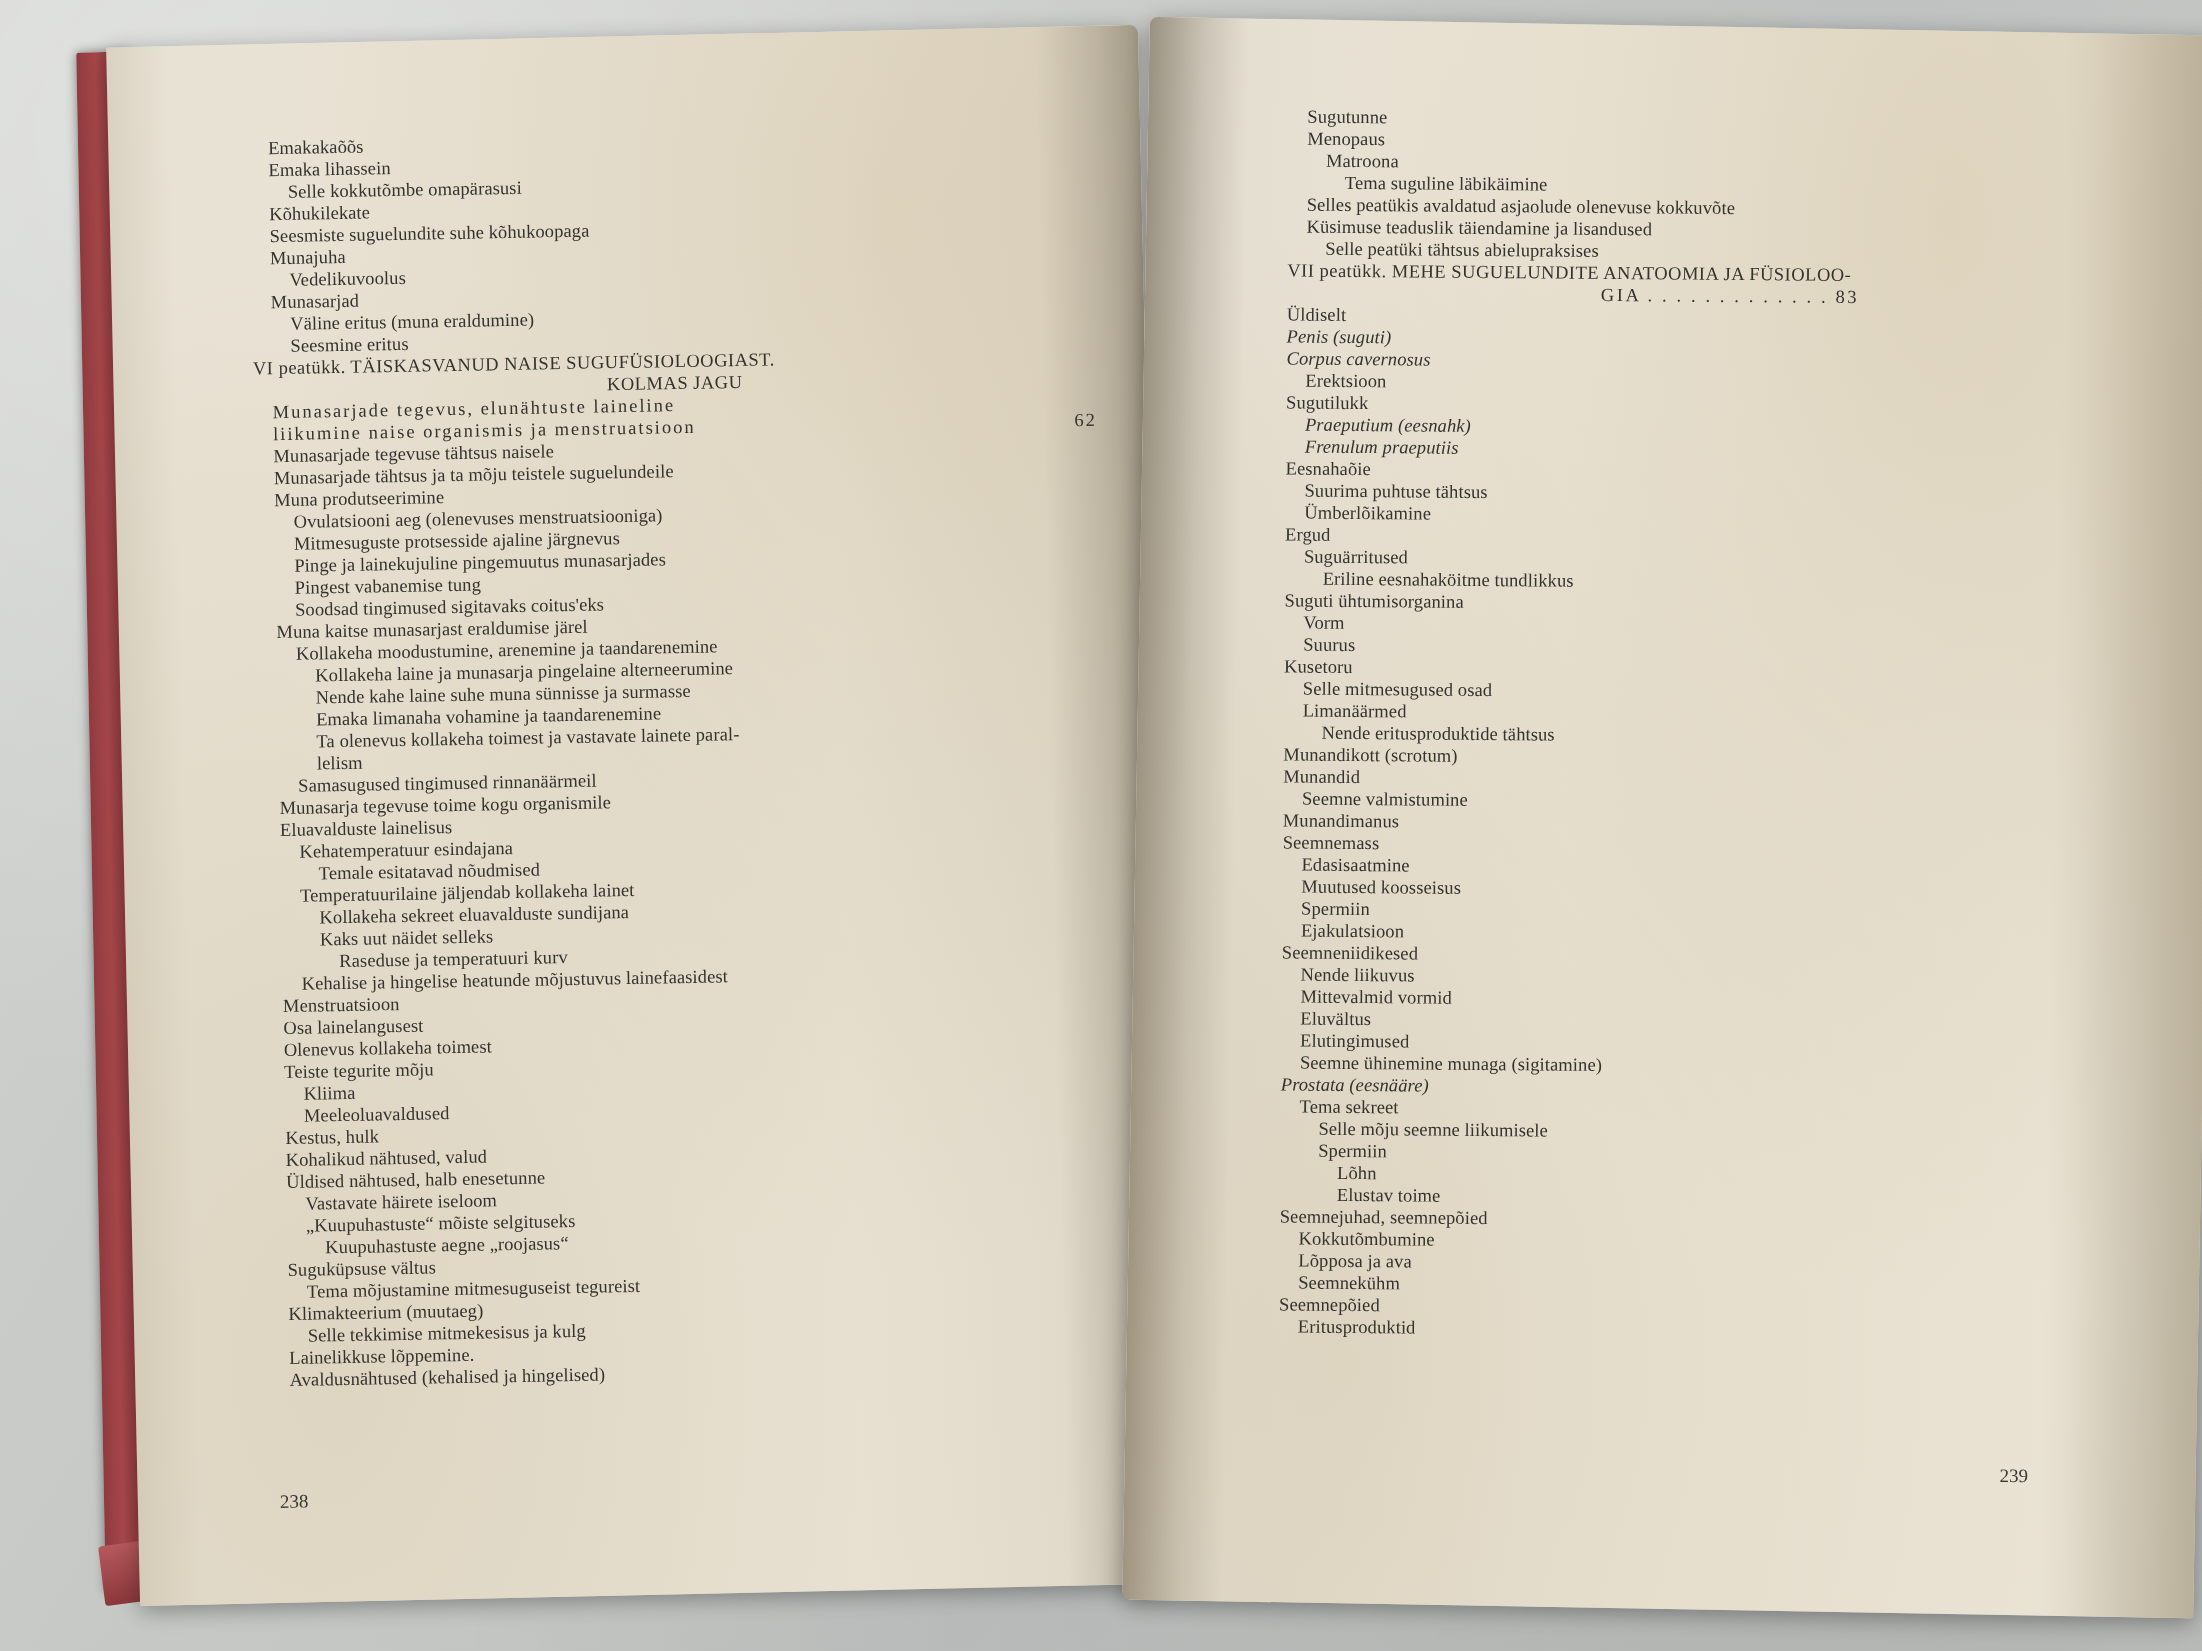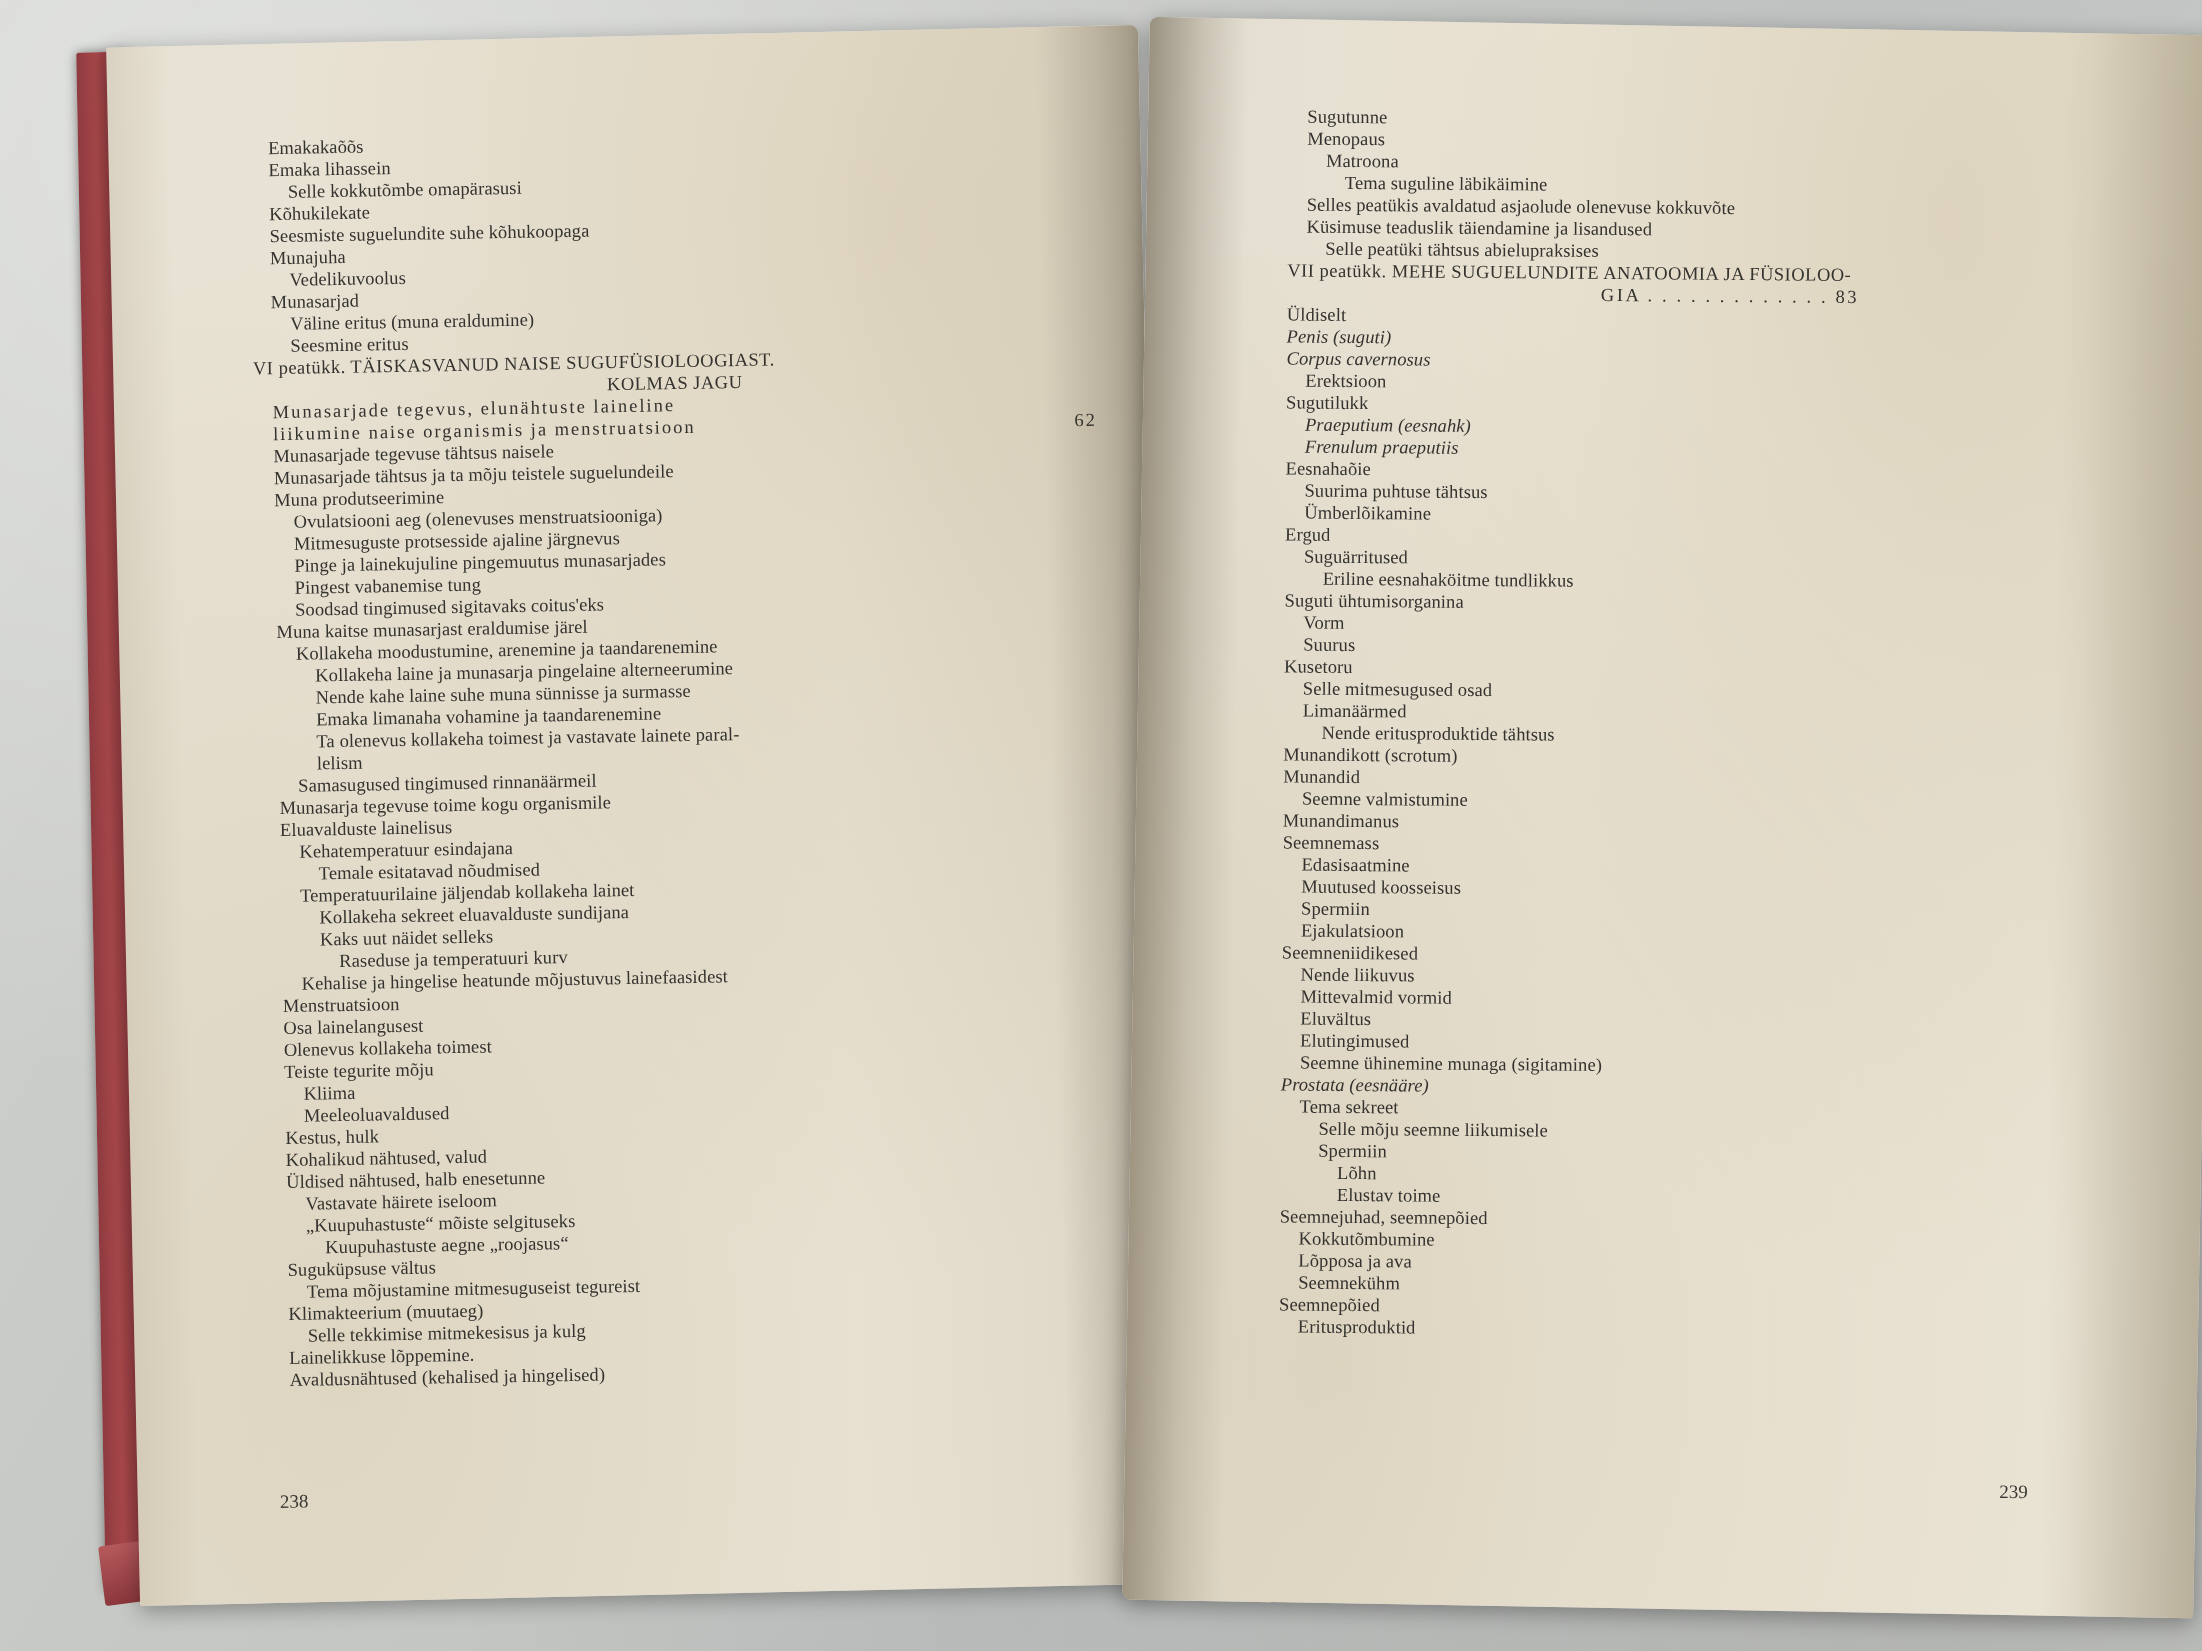--- a/index.html
+++ b/index.html
@@ -173,21 +173,21 @@
   }
   .dots { letter-spacing: 2.6px; }
 
   
   .folio {
     position: absolute;
     font-size: 19px;
     color: #3a3833;
   }
   .folio.l { left: 142px; bottom: 90px; transform: rotate(0.3deg); }
-  .folio.r { right: 168px; bottom: 112px; transform: rotate(-0.6deg); }
+  .folio.r { right: 168px; bottom: 128px; transform: rotate(-0.6deg); }
 
   
   .curve {
     position: absolute;
     right: 0; top: 0; bottom: 0;
     width: 155px;
     background: linear-gradient(270deg, rgba(120,105,75,0.30) 0%, rgba(120,105,75,0.0) 100%);
     pointer-events: none;
   }
 </style>

